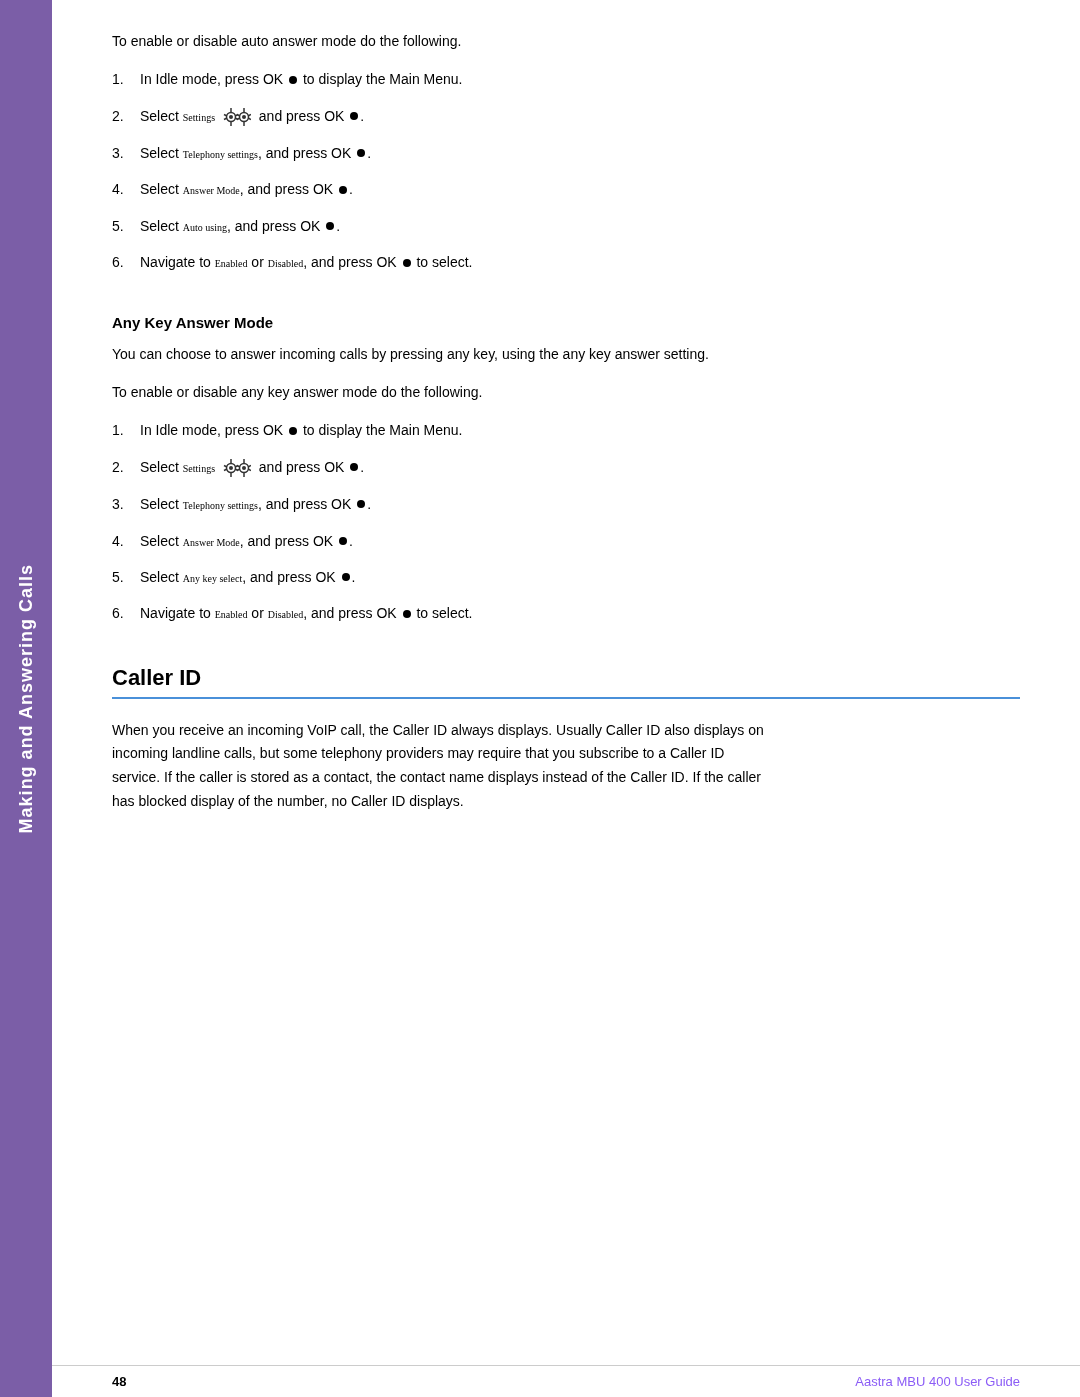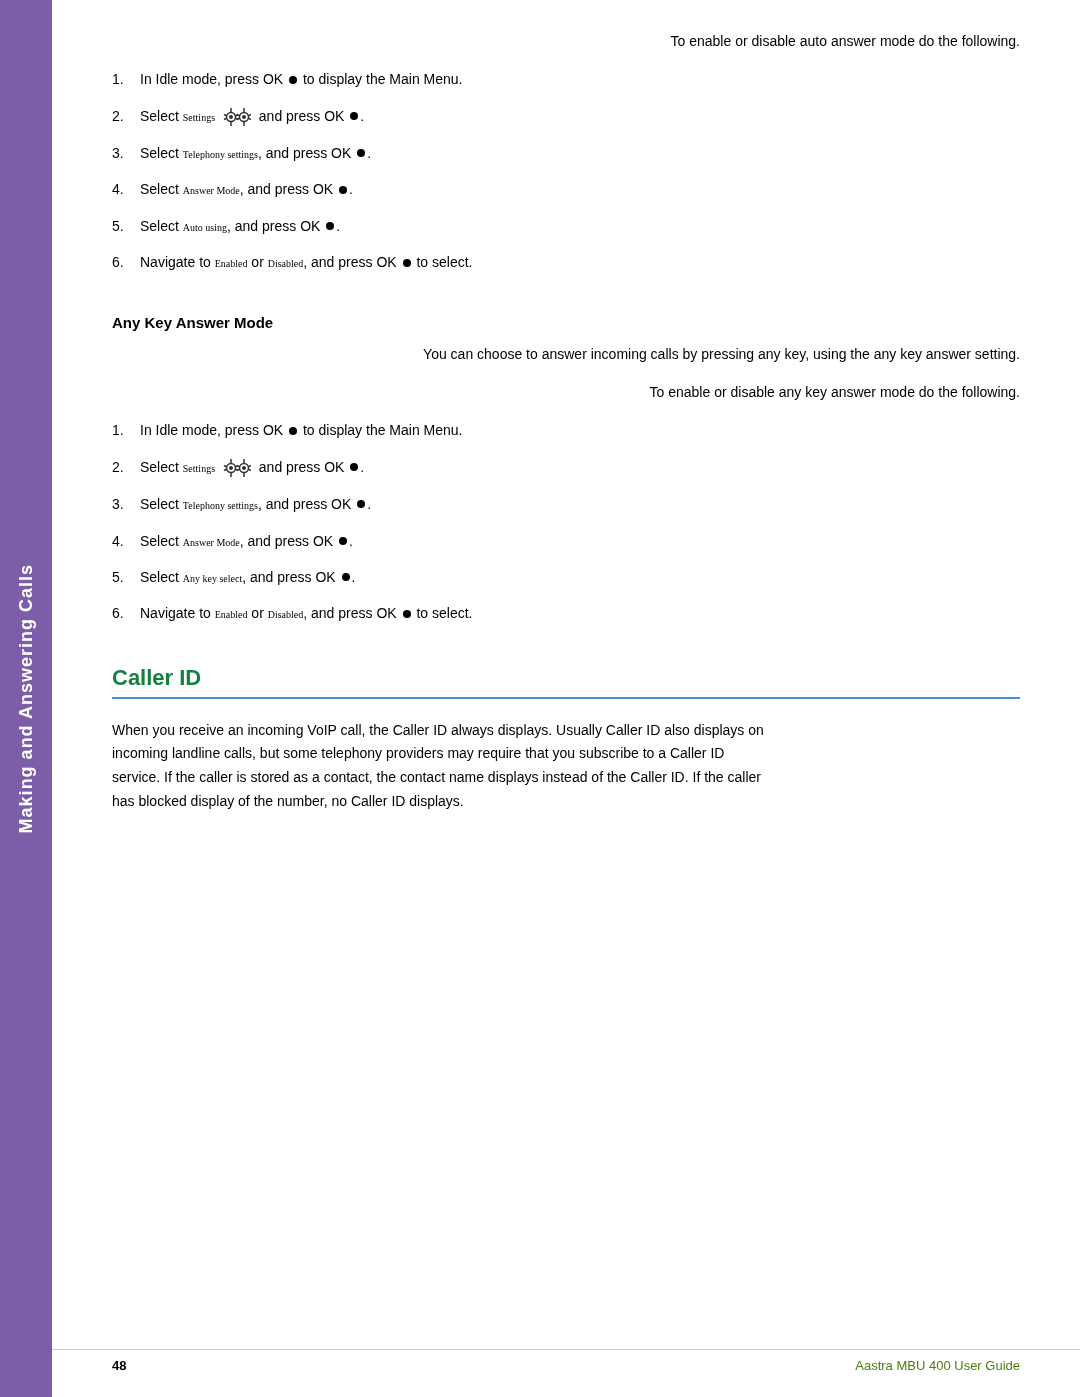--- a/index.html
+++ b/index.html
@@ -49,21 +49,20 @@
     .main-content {
       margin-left: 52px;
       padding: 30px 60px 60px 60px;
       min-height: 1350px;
     }
 
     
     .intro-para {
       margin-bottom: 16px;
       line-height: 1.6;
-      text-align: right;
     }
 
     
     .numbered-list {
       list-style: none;
       margin: 0 0 16px 0;
       padding: 0;
     }
 
     .numbered-list li {
@@ -118,55 +117,55 @@
 
     
     .caller-id-section {
       margin-top: 40px;
       margin-bottom: 20px;
     }
 
     .caller-id-heading {
       font-size: 22px;
       font-weight: bold;
-      color: #15803d;
+      color: #000000;
       margin-bottom: 6px;
     }
 
     .caller-id-rule {
       border: none;
       border-top: 2px solid #4A90D9;
       margin-bottom: 20px;
     }
 
     .caller-id-para {
       line-height: 1.7;
       max-width: 660px;
     }
 
     
     .footer {
       position: absolute;
-      bottom: 16px;
+      bottom: 0;
       left: 52px;
       right: 0;
       border-top: 1px solid #ccc;
       display: flex;
       justify-content: space-between;
       align-items: center;
       padding: 8px 60px;
       font-size: 13px;
     }
 
     .footer-page-num {
       font-weight: bold;
     }
 
     .footer-guide-name {
-      color: #4d7c0f;
+      color: #8b5cf6;
     }
   </style>
 </head>
 <body>
 
 <div class="page-container">
 
   <div class="sidebar-tab">
     <span class="sidebar-tab-text">Making and Answering Calls</span>
   </div>

